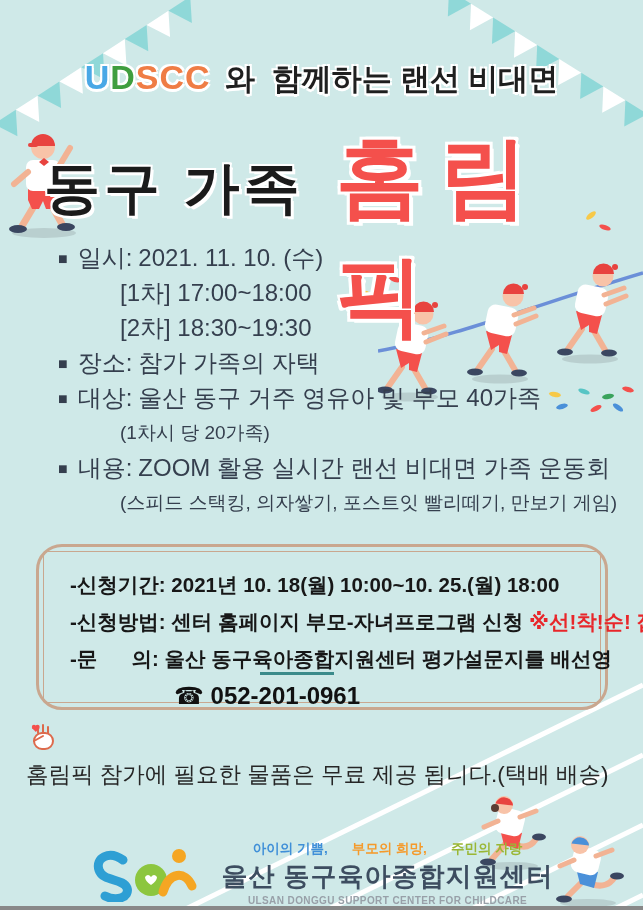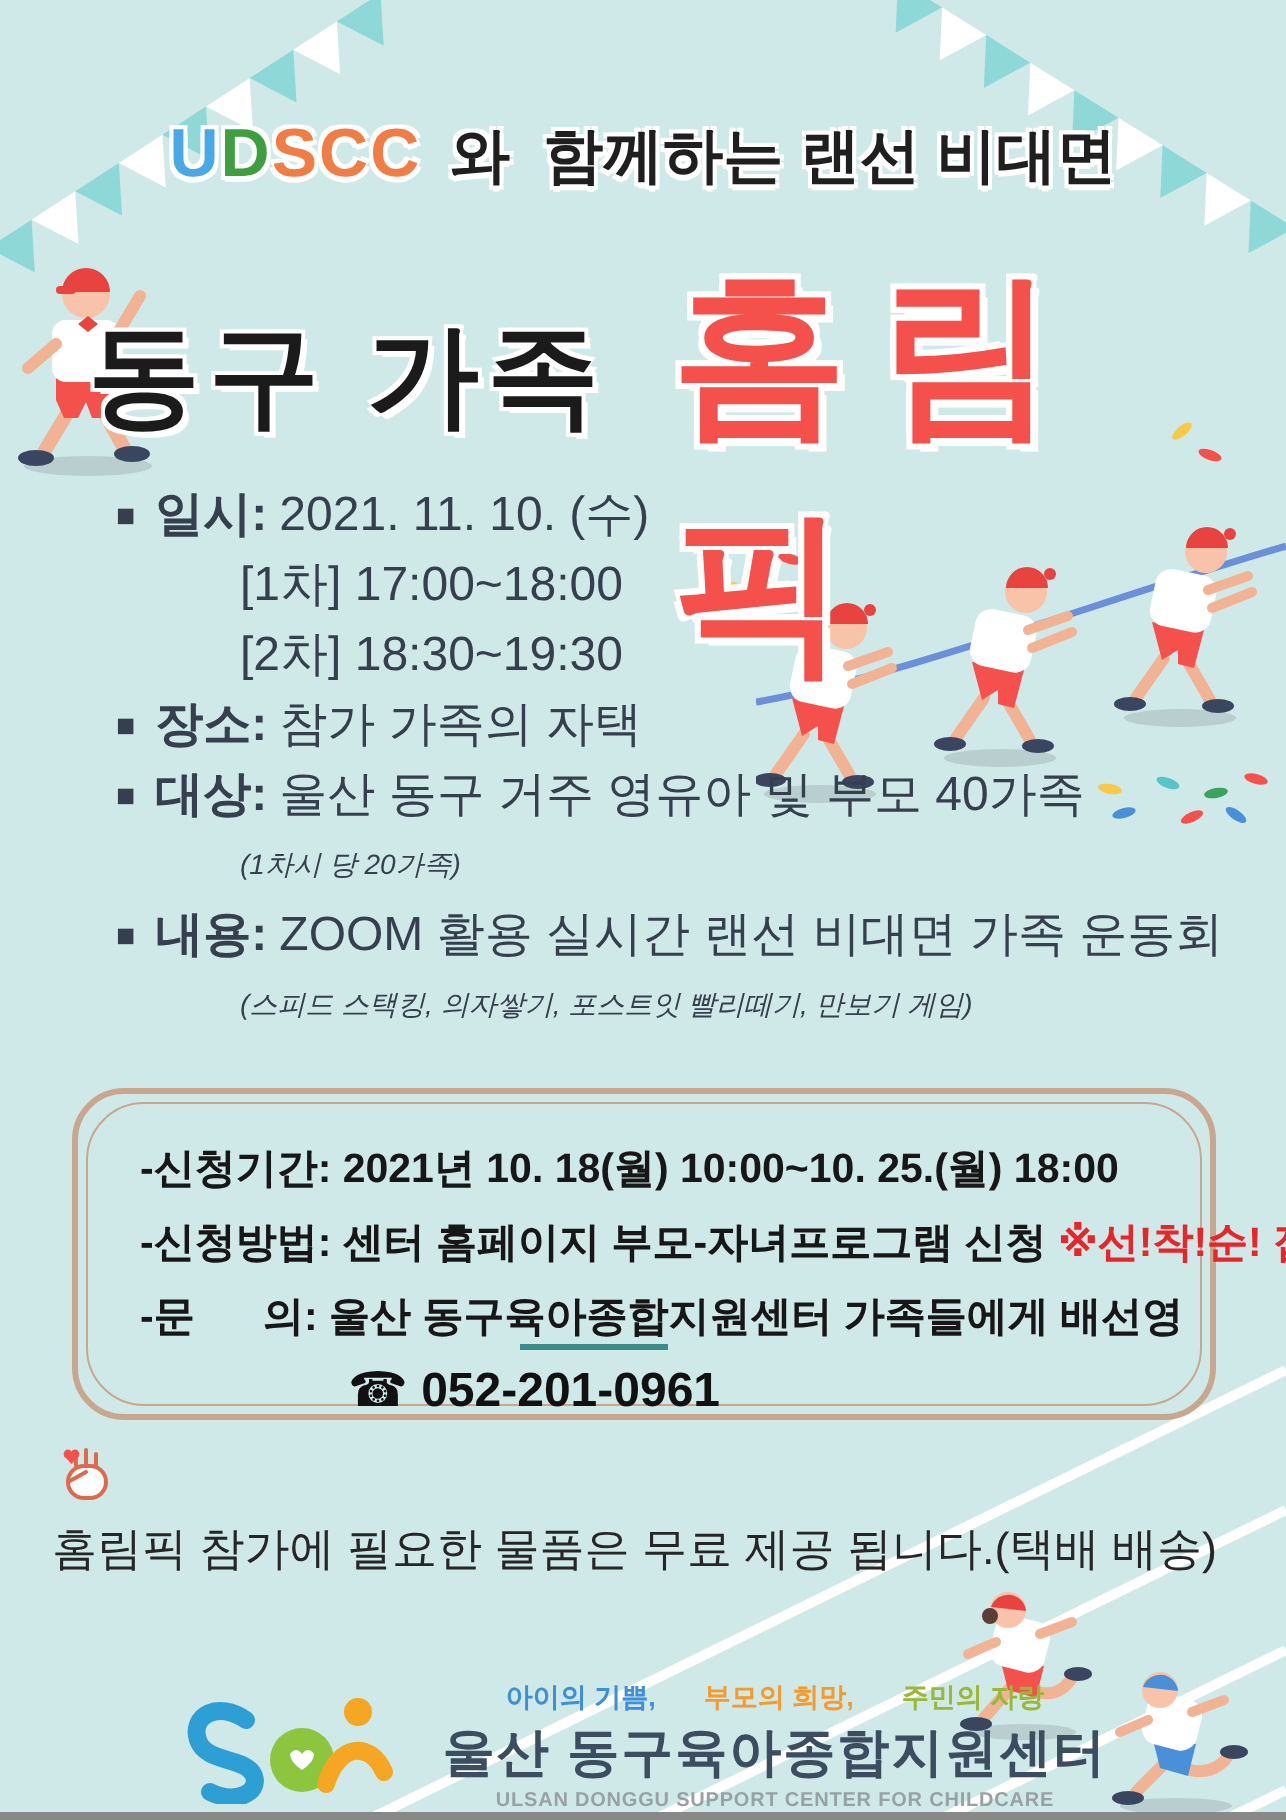--- a/index.html
+++ b/index.html
@@ -25,29 +25,29 @@
     display:flex;justify-content:center;align-items:baseline;gap:32px;padding-left:44px;}
   .title-black{font-size:56px;font-weight:800;color:#1b1b1b;letter-spacing:4px;white-space:pre;
     text-shadow:-2px -2px 0 #fff,2px -2px 0 #fff,-2px 2px 0 #fff,3px 3px 0 #fff;}
   .title-red{font-size:88px;font-weight:900;color:var(--title-red);letter-spacing:16px;
     text-shadow:-3px -3px 0 #fff,3px -3px 0 #fff,-3px 3px 0 #fff,4px 4px 0 #fff;}
 
   
   .info{position:absolute;top:240px;left:58px;width:570px;z-index:3;color:var(--text-dark);font-size:24px;}
   .info-line{height:35px;line-height:35px;white-space:pre;}
   .info-line .bullet{font-size:16px;vertical-align:2px;margin-right:10px;}
-  .info-line .label{font-weight:700;margin-right:6px;text-align:center;}
+  .info-line .label{font-weight:400;margin-right:6px;text-align:center;}
   .info-line.indent{padding-left:62px;}
-  .info-line.small{font-size:14px;font-style:italic;}
+  .info-line.small{font-size:19px;}
 
   
   .apply-box{position:absolute;left:36px;top:544px;width:572px;height:166px;z-index:3;
     border:3px solid var(--box-border);border-radius:26px;background:transparent;}
   .apply-box .inner{position:absolute;left:4px;top:4px;right:4px;bottom:4px;
-    border:1.5px solid var(--box-border);border-radius:29px;padding:16px 0 0 26px;}
+    border:1.5px solid var(--box-border);border-radius:4px;padding:16px 0 0 26px;}
   .box-line{font-size:20.5px;font-weight:700;color:#171717;white-space:pre;height:37px;line-height:34px;}
   .box-highlight{color:var(--accent-red);}
   .box-phone{font-size:24px;font-weight:800;color:#111;padding-left:104px;line-height:34px;}
   .teal-underline{position:absolute;left:221px;top:125px;width:74px;height:3px;background:var(--teal-line);}
 
   
   .notes{position:absolute;left:26px;top:718px;width:605px;z-index:3;color:#262626;}
   .note-row{display:flex;align-items:flex-start;margin-bottom:8px;flex-direction:column;}
   .note-icon{flex:0 0 36px;margin-top:2px;}
   .note-text{font-size:22.5px;line-height:37px;white-space:pre;}
@@ -154,21 +154,21 @@
     <path d="M0 96 C 70 84, 170 46, 265 18" stroke="#6b8fd8" stroke-width="3.5" fill="none"></path>
     <use href="#puller" x="2" y="42"></use>
     <use href="#puller" x="92" y="24"></use>
     <use href="#puller" x="182" y="4"></use>
   </svg>
 
   <div class="apply-box">
     <div class="inner">
       <div class="box-line">-신청기간: 2021년 10. 18(월) 10:00~10. 25.(월) 18:00</div>
       <div class="box-line"><span>-신청방법: 센터 홈페이지 부모-자녀프로그램 신청 </span><span class="box-highlight">※선!착!순! 접수.</span></div>
-      <div class="box-line">-문      의: 울산 동구육아종합지원센터 가족들에게 배선영</div>
+      <div class="box-line">-문      의: 울산 동구육아종합지원센터 평가설문지를 배선영</div>
       <div class="box-phone">☎ 052-201-0961</div>
     </div>
     <div class="teal-underline"></div>
   </div>
 
   <div class="notes">
     <div class="note-row">
       <svg class="note-icon" width="34" height="34" viewBox="0 0 34 34">
         <g fill="#ffffff" stroke="#dd6a4c" stroke-width="2" stroke-linecap="round">
           <rect x="8" y="12" width="19" height="16" rx="8"></rect>

